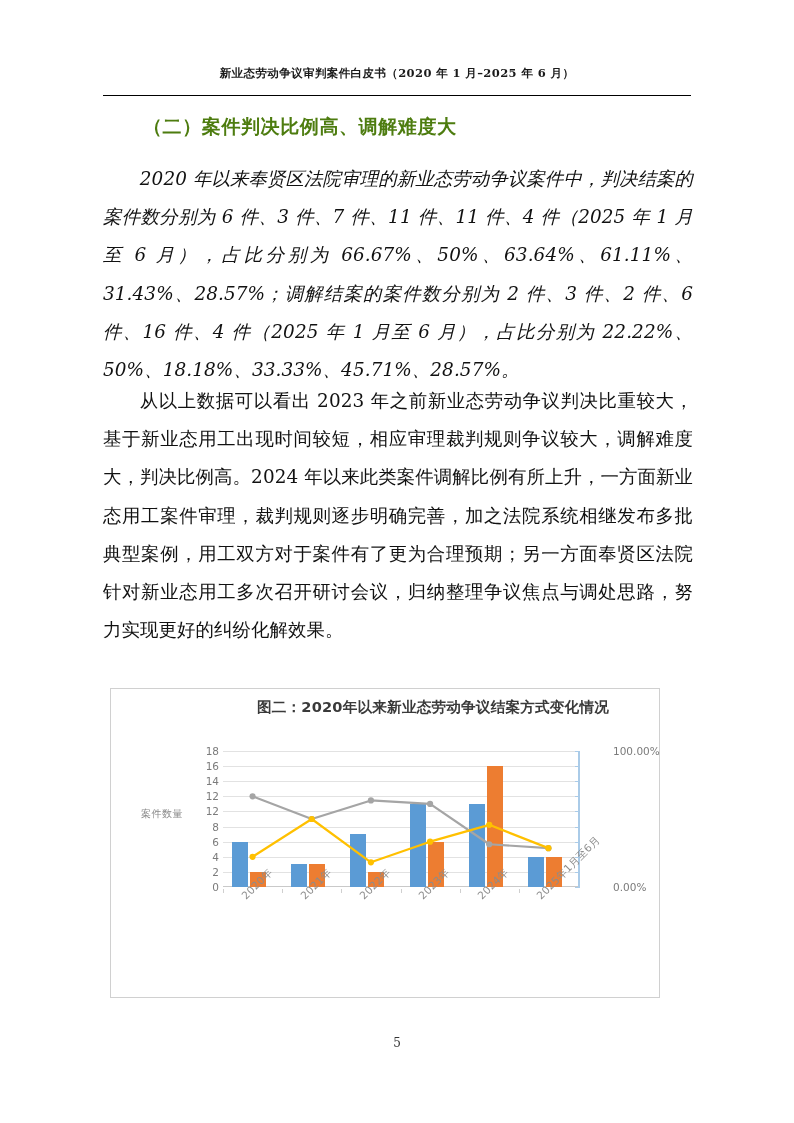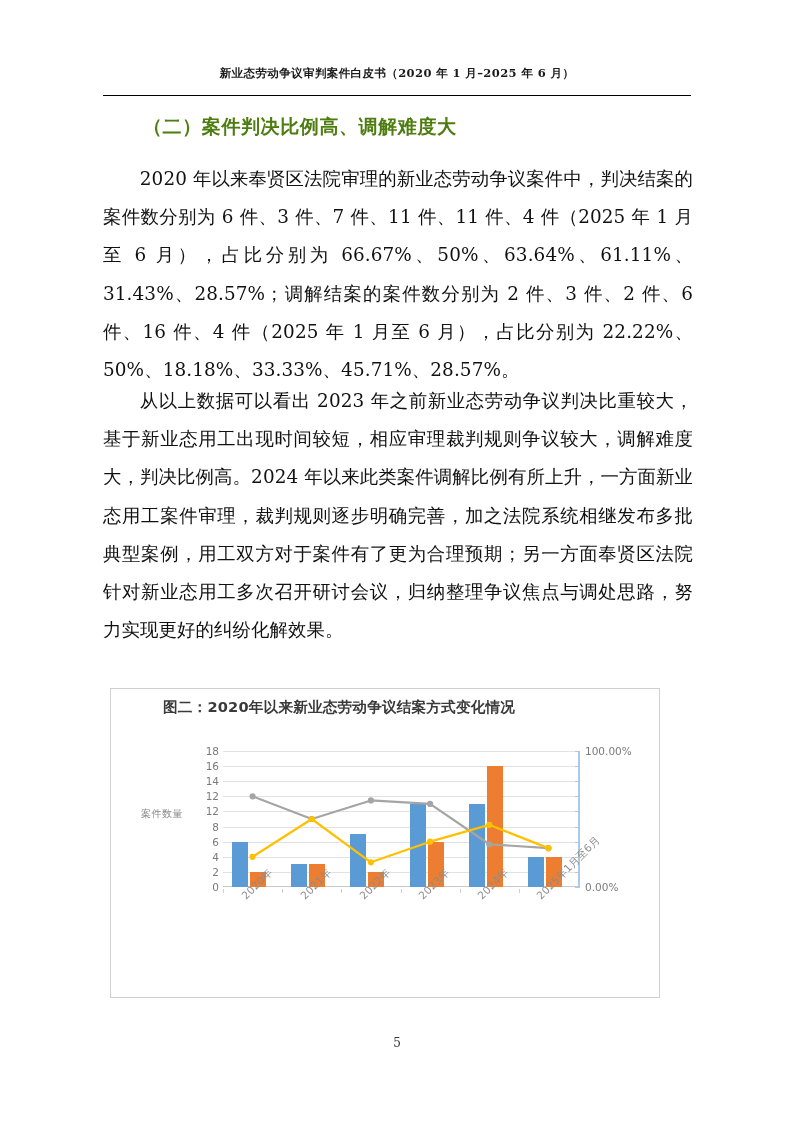--- a/index.html
+++ b/index.html
@@ -56,21 +56,21 @@
     position: absolute;
     left: 103px;
     width: 590px;
     font-size: 18.4px;
     line-height: 38.2px;
     text-align: justify;
     text-justify: inter-ideograph;
     letter-spacing: 0.1px;
     color: #111;
   }
-  #para-1 { top: 160px; }
+  #para-1 { top: 160px; font-style: italic; }
   #para-2 { top: 382px; }
   .body-block p {
     margin: 0;
     text-indent: 2em;
   }
 
   
   .chart-frame {
     position: absolute;
     left: 110px;
@@ -80,21 +80,21 @@
     border: 1px solid #d0d0d0;
     background: #ffffff;
     box-sizing: border-box;
     font-family: "DejaVu Sans", "Liberation Sans", sans-serif;
   }
   .chart-title {
     position: absolute;
     left: 52px;
     top: 8px;
     width: 446px;
-    text-align: left;
+    text-align: right;
     font-size: 14.6px;
     font-weight: bold;
     color: #3a3a3a;
     line-height: 20px;
     letter-spacing: 0.2px;
   }
 
   
   .plot {
     position: absolute;
@@ -157,21 +157,21 @@
   }
   .rtick {
     position: absolute;
     left: 0;
     width: 5px;
     height: 0;
     border-top: 1px solid #aacbe8;
   }
   .rlabel {
     position: absolute;
-    left: 474px;
+    left: 502px;
     font-size: 10.5px;
     color: #7b7b7b;
     white-space: nowrap;
     transform: translateY(-50%);
   }
 
   
   .bar-group {
     position: absolute;
     bottom: 0;

